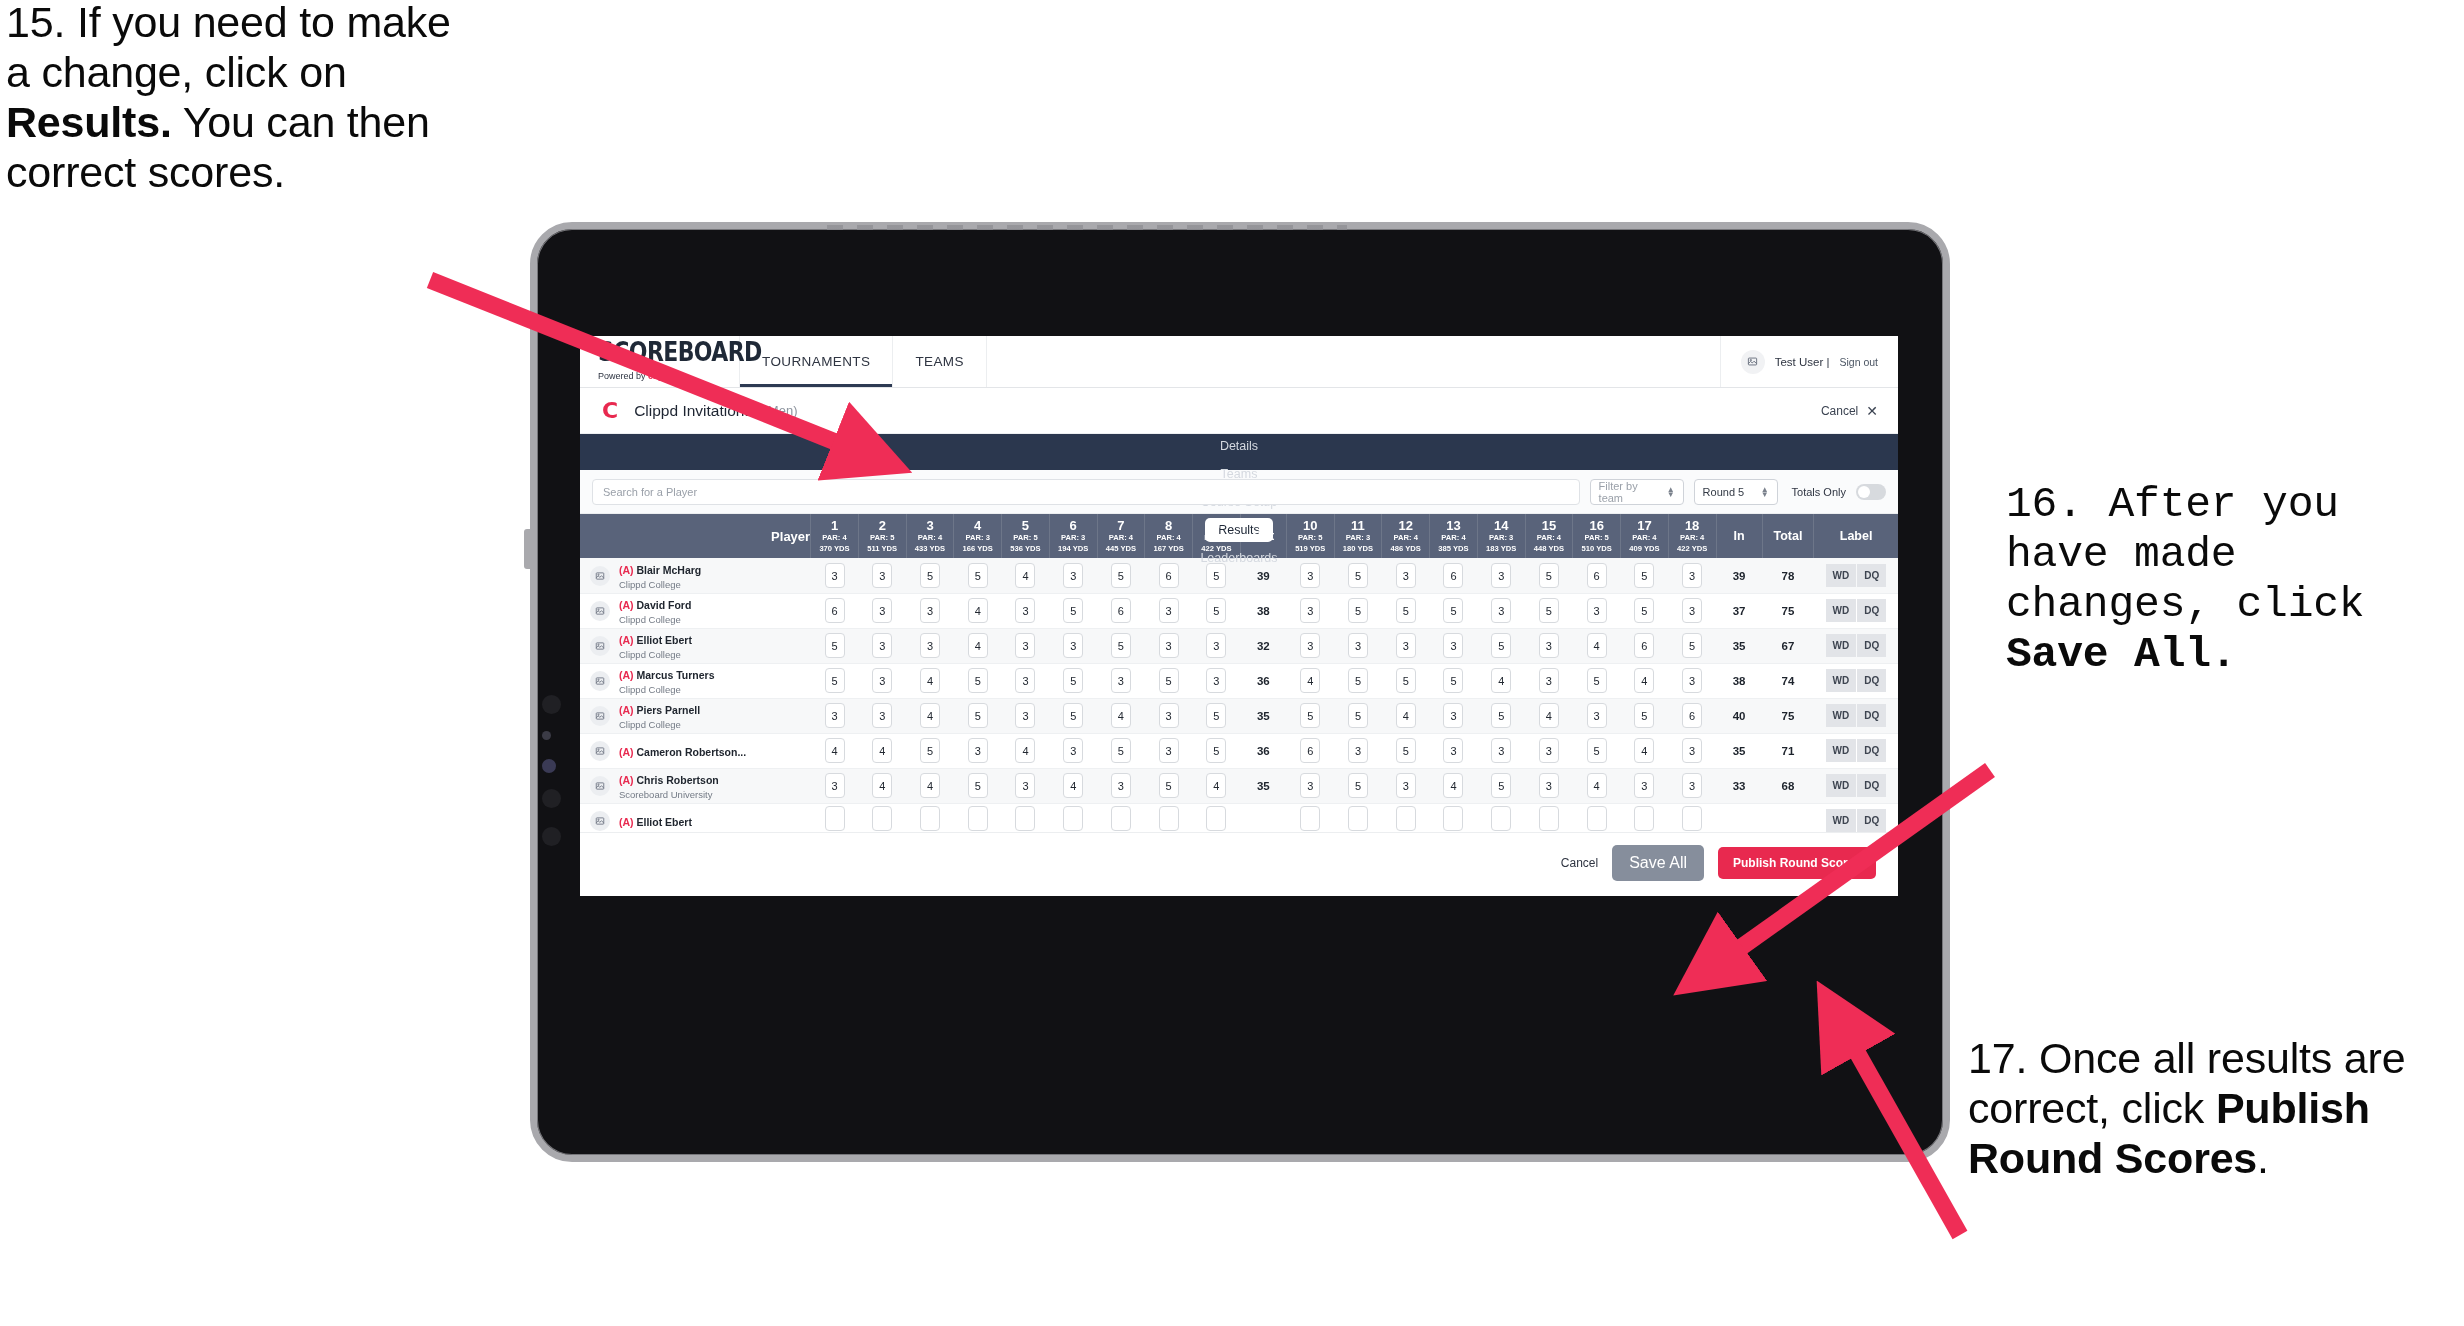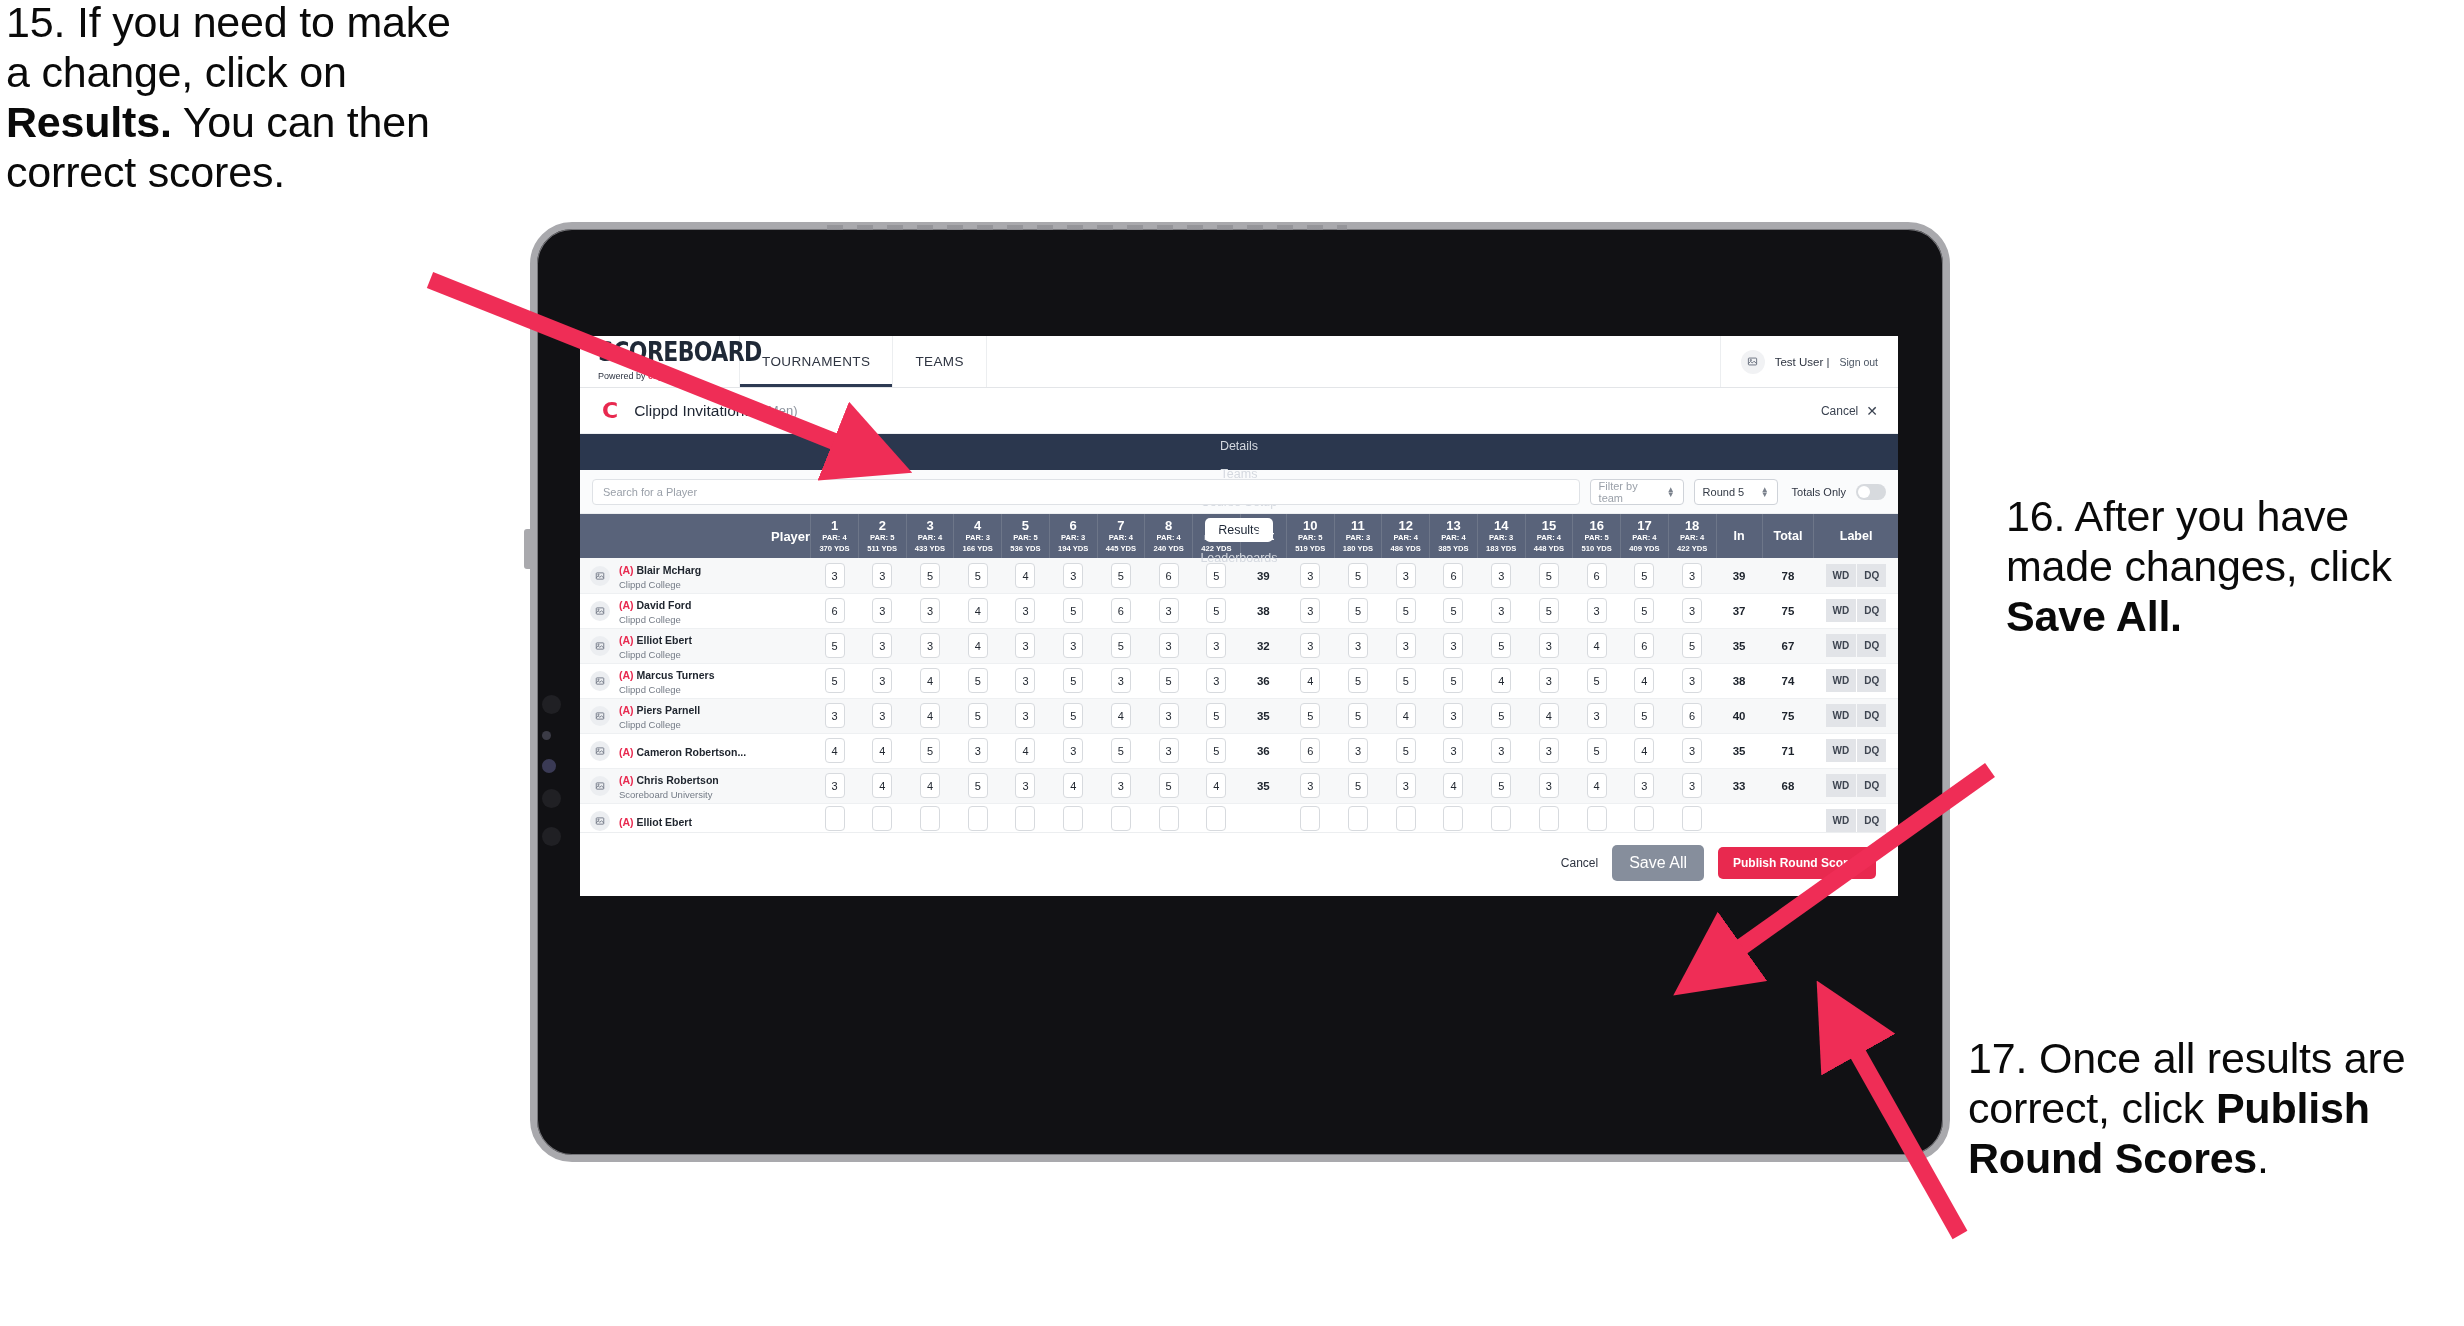--- a/index.html
+++ b/index.html
@@ -15,21 +15,21 @@
   .callout {
     position: absolute;
     color: #0a0a0a;
     font-size: 43px;
     line-height: 1.16;
     font-weight: 400;
     letter-spacing: -0.2px;
   }
   .callout b { font-weight: 700; }
   #callout-15 { left: 6px; top: -2px; width: 470px; }
-  #callout-16 { left: 2006px; top: 492px; width: 430px; }
+  #callout-16 { left: 2006px; top: 480px; width: 430px; font-family: Liberation Mono, monospace; }
   #callout-17 { left: 1968px; top: 1034px; width: 496px; }
 
   .arrow-svg { position: absolute; left: 0; top: 0; width: 2464px; height: 1326px; pointer-events: none; }
 
   
   #tablet {
     position: absolute;
     left: 530px; top: 222px;
     width: 1420px; height: 940px;
     background: #111114;
@@ -320,21 +320,21 @@
                   <div class="yds">194 YDS</div>
                 </th>
               <th class="hole">
                   <div class="num">7</div>
                   <div class="par">PAR: 4</div>
                   <div class="yds">445 YDS</div>
                 </th>
               <th class="hole">
                   <div class="num">8</div>
                   <div class="par">PAR: 4</div>
-                  <div class="yds">240 YDS</div>
+                  <div class="yds">167 YDS</div>
                 </th>
               <th class="hole">
                   <div class="num">9</div>
                   <div class="par">PAR: 4</div>
                   <div class="yds">422 YDS</div>
                 </th>
               <th class="agg">Out</th>
               <th class="hole">
                   <div class="num">10</div>
                   <div class="par">PAR: 5</div>

